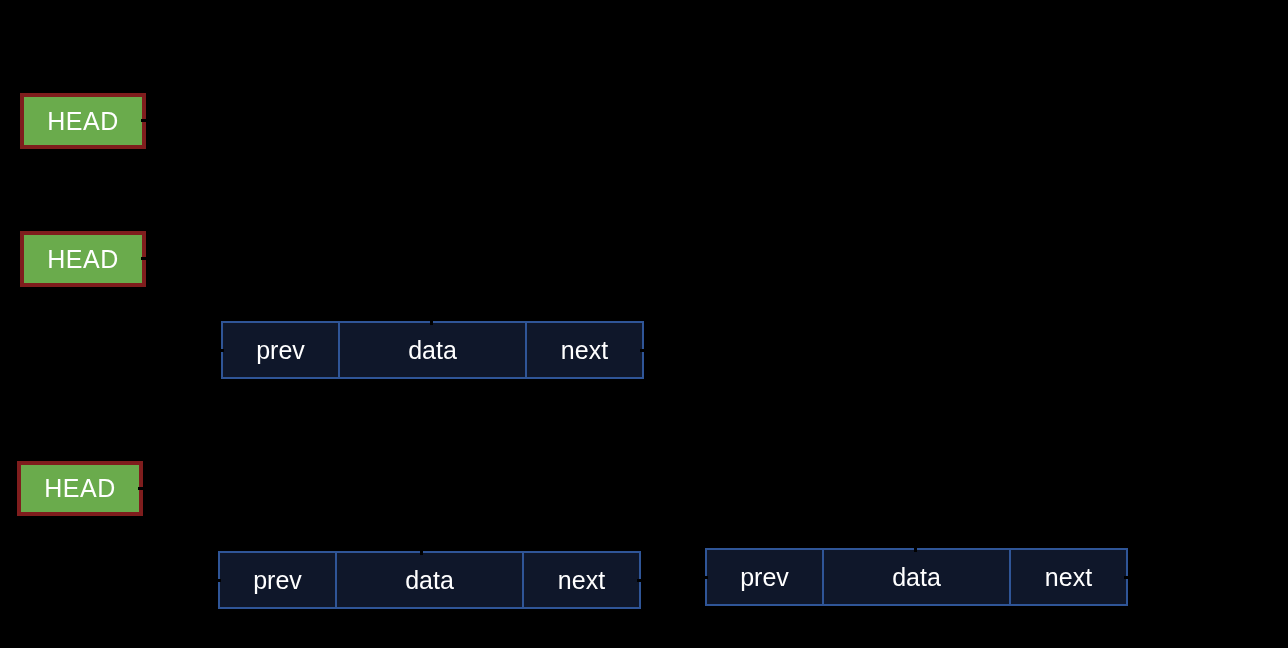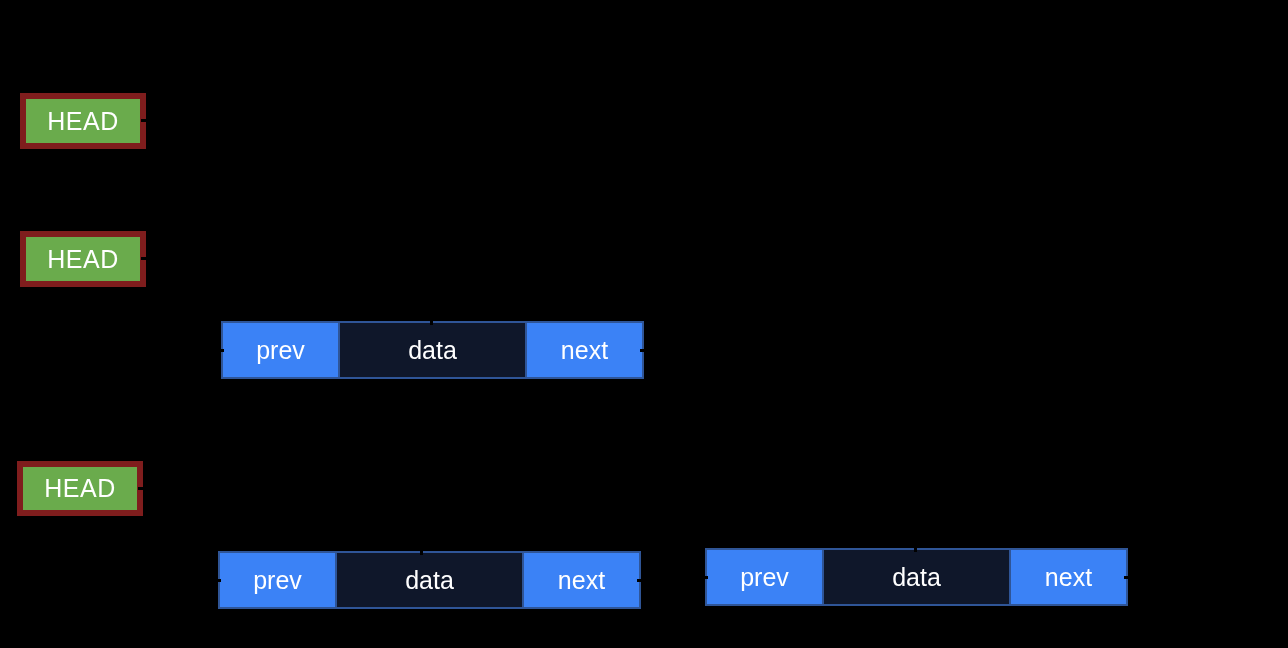--- a/index.html
+++ b/index.html
@@ -11,21 +11,21 @@
     position: relative;
     width: 1288px;
     height: 648px;
     background: #000000;
     overflow: hidden;
     font-family: "Liberation Sans", sans-serif;
   }
   .box {
     position: absolute;
     box-sizing: border-box;
-    border: 6px solid #7f1d1d;
+    border: 4px solid #7f1d1d;
     color: #FFFFFF;
     display: flex;
     align-items: center;
     justify-content: center;
     font-size: 25px;
     letter-spacing: 0.5px;
   }
   .head-box { background: #6AAB4C; }
   .node {
     position: absolute;
@@ -35,21 +35,21 @@
     box-sizing: border-box;
     border: 2px solid #2F5597;
     color: #FFFFFF;
     display: flex;
     align-items: center;
     justify-content: center;
     font-size: 25px;
     height: 58px;
   }
   .cell + .cell { margin-left: -2px; }
-  .cell-green { background: #3b82f6; width: 119px; justify-content: center; }
+  .cell-green { background: #0f172a; width: 119px; justify-content: center; }
   .cell-blue  { background: #0f172a; width: 189px; }
   
   .stub-h {
     position: absolute;
     width: 10px;
     height: 3px;
     background: #000000;
   }
   .stub-v {
     position: absolute;

